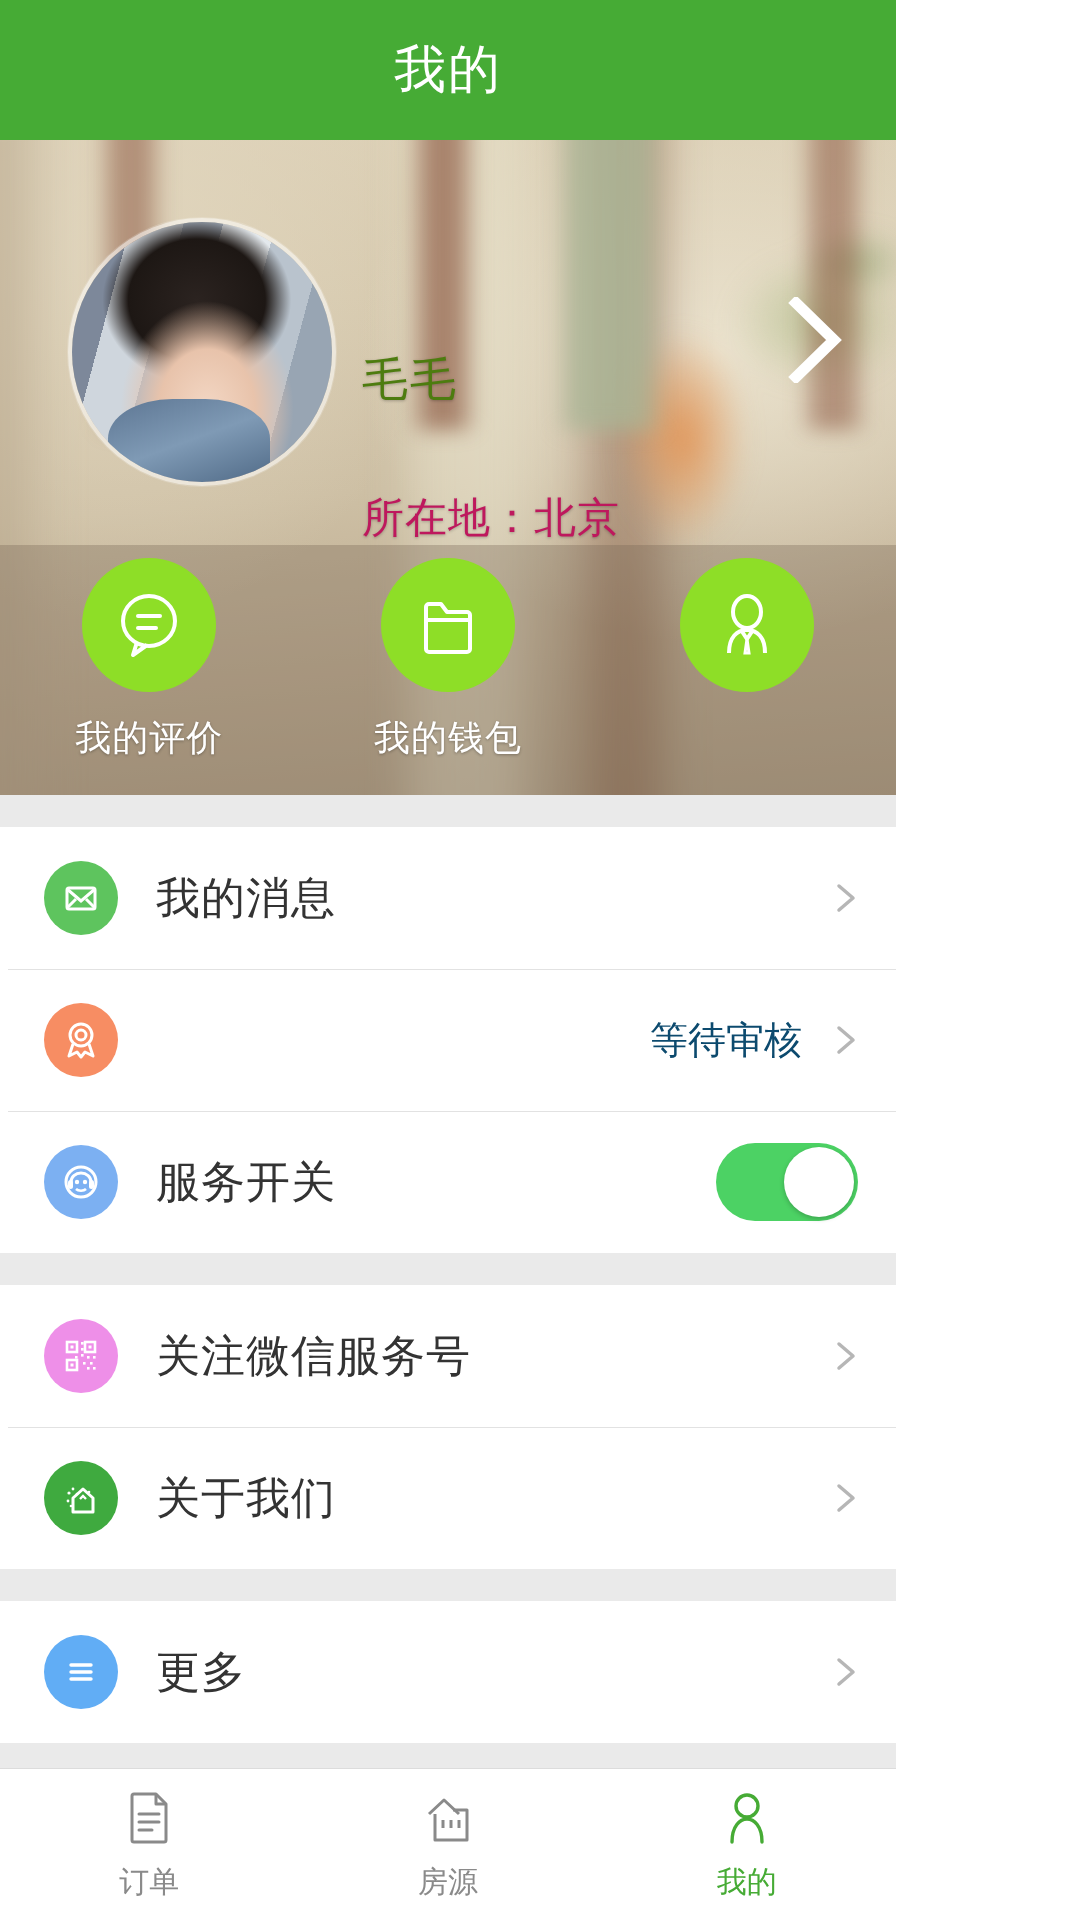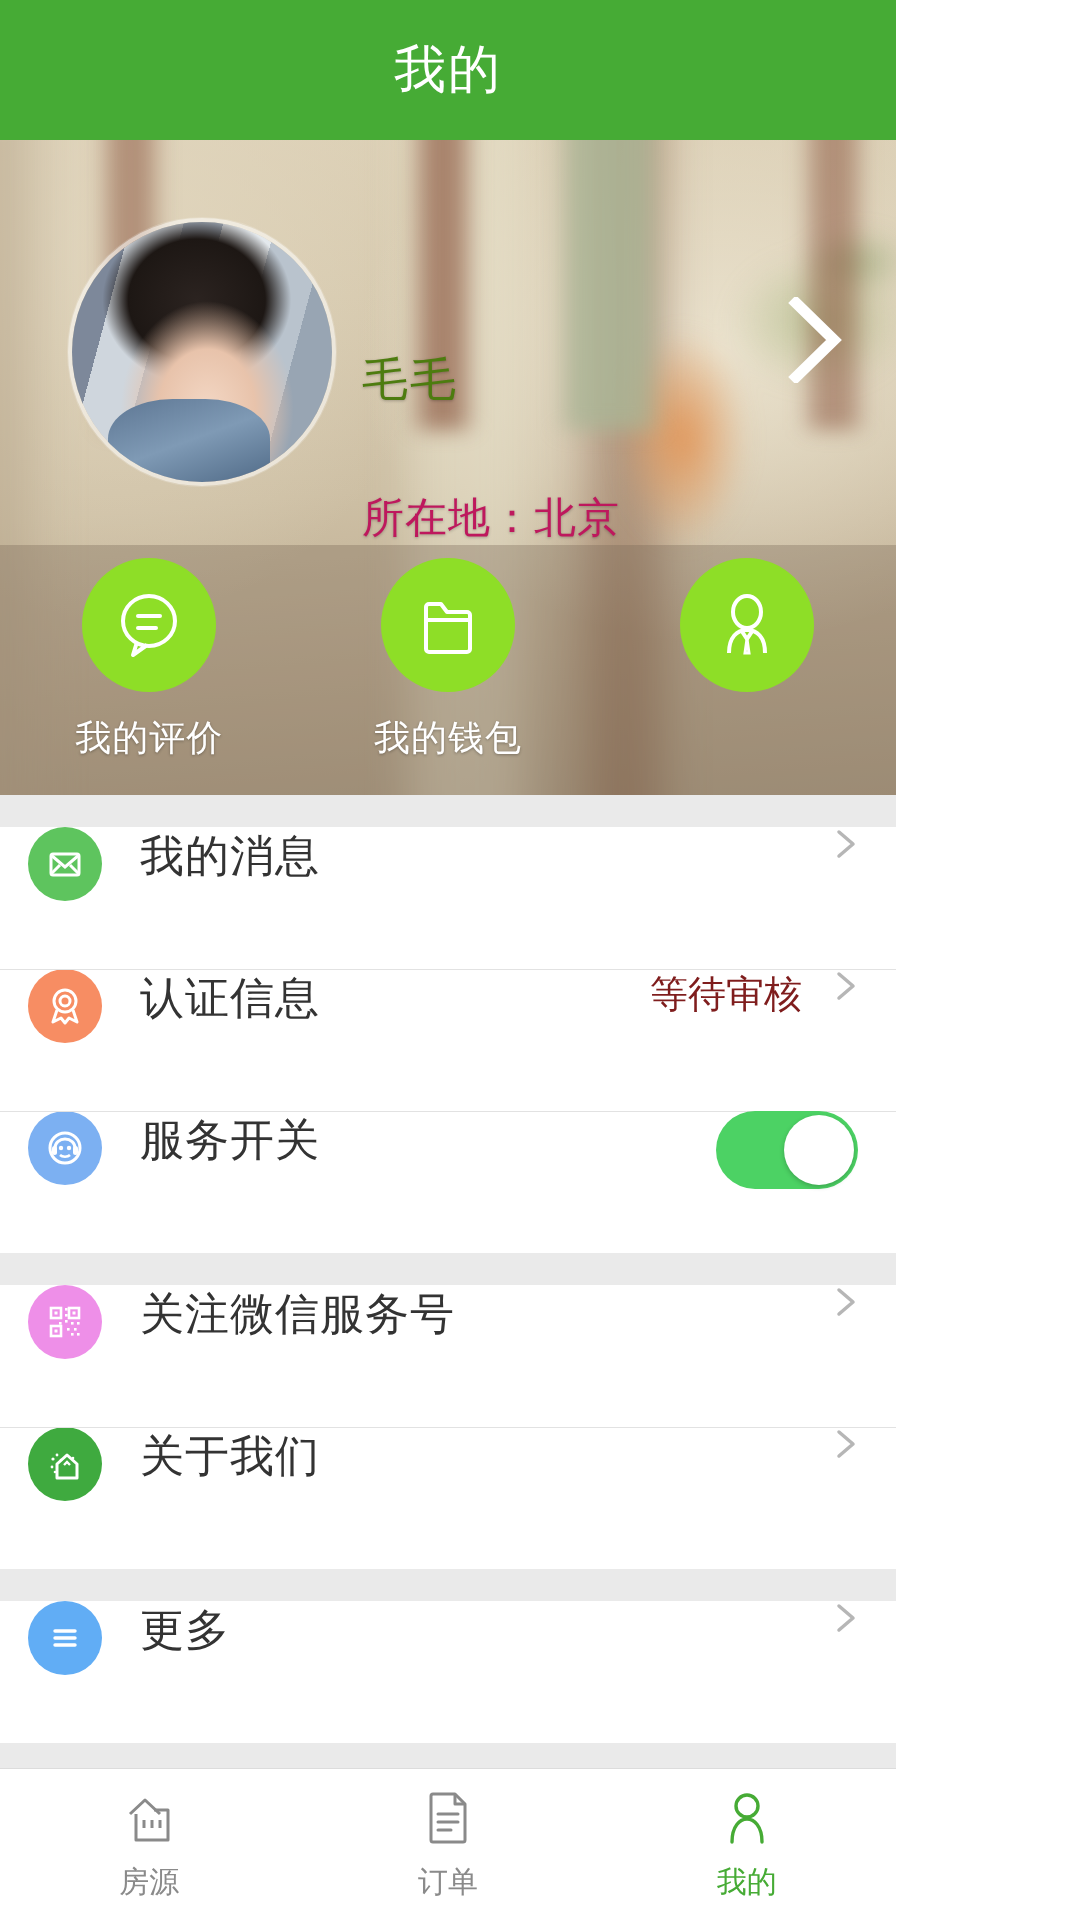--- a/index.html
+++ b/index.html
@@ -99,34 +99,34 @@
     display:flex; align-items:center; justify-content:center;
   }
   .q-label { margin-top:22px; color:#fff; font-size:36px; letter-spacing:1px; white-space:nowrap;
     text-shadow:0 1px 3px rgba(0,0,0,.3); }
 
   
   .list-area { flex:1; background:#efeff0; overflow:hidden; }
   .gap { height:32px; background:#eaeaea; }
   .group { background:#fff; }
   .row {
-    position:relative; height:142px; display:flex; align-items:flex-start;
-    padding:0 34px 0 28px; background:#fff;
+    position:relative; height:142px; display:flex; align-items:center;
+    padding:0 34px 0 36px; background:#fff;margin-left:8px;
   }
   .row + .row::before {
     content:""; position:absolute; left:0; right:0; top:0; height:1px; background:#e2e2e2;
   }
   .r-icon {
     width:74px; height:74px; border-radius:50%;
     display:flex; align-items:center; justify-content:center;
     flex:0 0 74px;
   }
   .r-label { margin-left:38px; font-size:44px; color:#333; letter-spacing:1px; }
   .r-spacer { flex:1; }
-  .r-status { font-size:38px; color:#7f1d1d; margin-right:26px; }
+  .r-status { font-size:38px; color:#0c4a6e; margin-right:26px; }
   .chev { width:34px; height:34px; flex:0 0 34px; }
   .chev svg { display:block; }
 
   .toggle {
     width:142px; height:78px; border-radius:39px; background:#4cd264;
     position:relative; flex:0 0 142px; margin-right:4px;
   }
   .toggle .knob {
     position:absolute; right:4px; top:4px; width:70px; height:70px;
     background:#fff; border-radius:50%;
@@ -235,21 +235,20 @@
       </div>
 
       <div class="row">
         <div class="r-icon" style="background:#f78d63">
           <svg width="44" height="44" viewBox="0 0 44 44" fill="none">
             <circle cx="22" cy="17" r="11" stroke="#fff" stroke-width="3"></circle>
             <circle cx="22" cy="17" r="5" stroke="#fff" stroke-width="3"></circle>
             <path d="M14 26 L10 38 L18 34 L22 39 L26 34 L34 38 L30 26" stroke="#fff" stroke-width="3" fill="none" stroke-linejoin="round"></path>
           </svg>
         </div>
-        <div class="r-label">认证信息</div>
         <div class="r-spacer"></div>
         <div class="r-status">等待审核</div>
         <div class="chev">
           <svg width="34" height="34" viewBox="0 0 34 34" fill="none">
             <path d="M11 5 L25 17 L11 29" stroke="#b6b6b6" stroke-width="3.5" fill="none" stroke-linecap="round" stroke-linejoin="round"></path>
           </svg>
         </div>
       </div>
 
       <div class="row">
@@ -353,43 +352,43 @@
     </div>
 
     <div class="gap"></div>
   </div>
 
   <div class="tabbar">
 
     <div class="tab">
       <span>
         <svg width="62" height="62" viewBox="0 0 62 62" fill="none">
+          <path d="M16 8 h22 l10 10 v36 a2 2 0 0 1 -2 2 H16 a2 2 0 0 1 -2 -2 V10 a2 2 0 0 1 2 -2 z" stroke="#8a8a8a" stroke-width="3" fill="none" stroke-linejoin="round"></path>
+          <path d="M38 8 v10 h10" stroke="#8a8a8a" stroke-width="3" fill="none" stroke-linejoin="round"></path>
+          <line x1="21" y1="28" x2="41" y2="28" stroke="#8a8a8a" stroke-width="3" stroke-linecap="round"></line>
+          <line x1="21" y1="36" x2="41" y2="36" stroke="#8a8a8a" stroke-width="3" stroke-linecap="round"></line>
+          <line x1="21" y1="44" x2="34" y2="44" stroke="#8a8a8a" stroke-width="3" stroke-linecap="round"></line>
+        </svg>
+      </span>
+      <span class="tab-label">订单</span>
+    </div>
+
+    <div class="tab">
+      <span>
+        <svg width="62" height="62" viewBox="0 0 62 62" fill="none">
           <path d="M12 28 L27 14 L42 28" stroke="#8a8a8a" stroke-width="3" fill="none" stroke-linejoin="round"></path>
           <path d="M18 28 V54 H50 V24 L36 24" stroke="#8a8a8a" stroke-width="3" fill="none" stroke-linejoin="round"></path>
           <line x1="26" y1="34" x2="26" y2="42" stroke="#8a8a8a" stroke-width="3"></line>
           <line x1="34" y1="34" x2="34" y2="42" stroke="#8a8a8a" stroke-width="3"></line>
           <line x1="42" y1="34" x2="42" y2="42" stroke="#8a8a8a" stroke-width="3"></line>
         </svg>
       </span>
       <span class="tab-label">房源</span>
     </div>
 
-    <div class="tab">
-      <span>
-        <svg width="62" height="62" viewBox="0 0 62 62" fill="none">
-          <path d="M16 8 h22 l10 10 v36 a2 2 0 0 1 -2 2 H16 a2 2 0 0 1 -2 -2 V10 a2 2 0 0 1 2 -2 z" stroke="#8a8a8a" stroke-width="3" fill="none" stroke-linejoin="round"></path>
-          <path d="M38 8 v10 h10" stroke="#8a8a8a" stroke-width="3" fill="none" stroke-linejoin="round"></path>
-          <line x1="21" y1="28" x2="41" y2="28" stroke="#8a8a8a" stroke-width="3" stroke-linecap="round"></line>
-          <line x1="21" y1="36" x2="41" y2="36" stroke="#8a8a8a" stroke-width="3" stroke-linecap="round"></line>
-          <line x1="21" y1="44" x2="34" y2="44" stroke="#8a8a8a" stroke-width="3" stroke-linecap="round"></line>
-        </svg>
-      </span>
-      <span class="tab-label">订单</span>
-    </div>
-
     <div class="tab active">
       <span>
         <svg width="62" height="62" viewBox="0 0 62 62" fill="none">
           <circle cx="31" cy="20" r="11" stroke="#46ab35" stroke-width="3.4" fill="none"></circle>
           <path d="M16 56 C16 40 24 33 31 33 C38 33 46 40 46 56" stroke="#46ab35" stroke-width="3.4" fill="none" stroke-linecap="round"></path>
         </svg>
       </span>
       <span class="tab-label">我的</span>
     </div>
 

